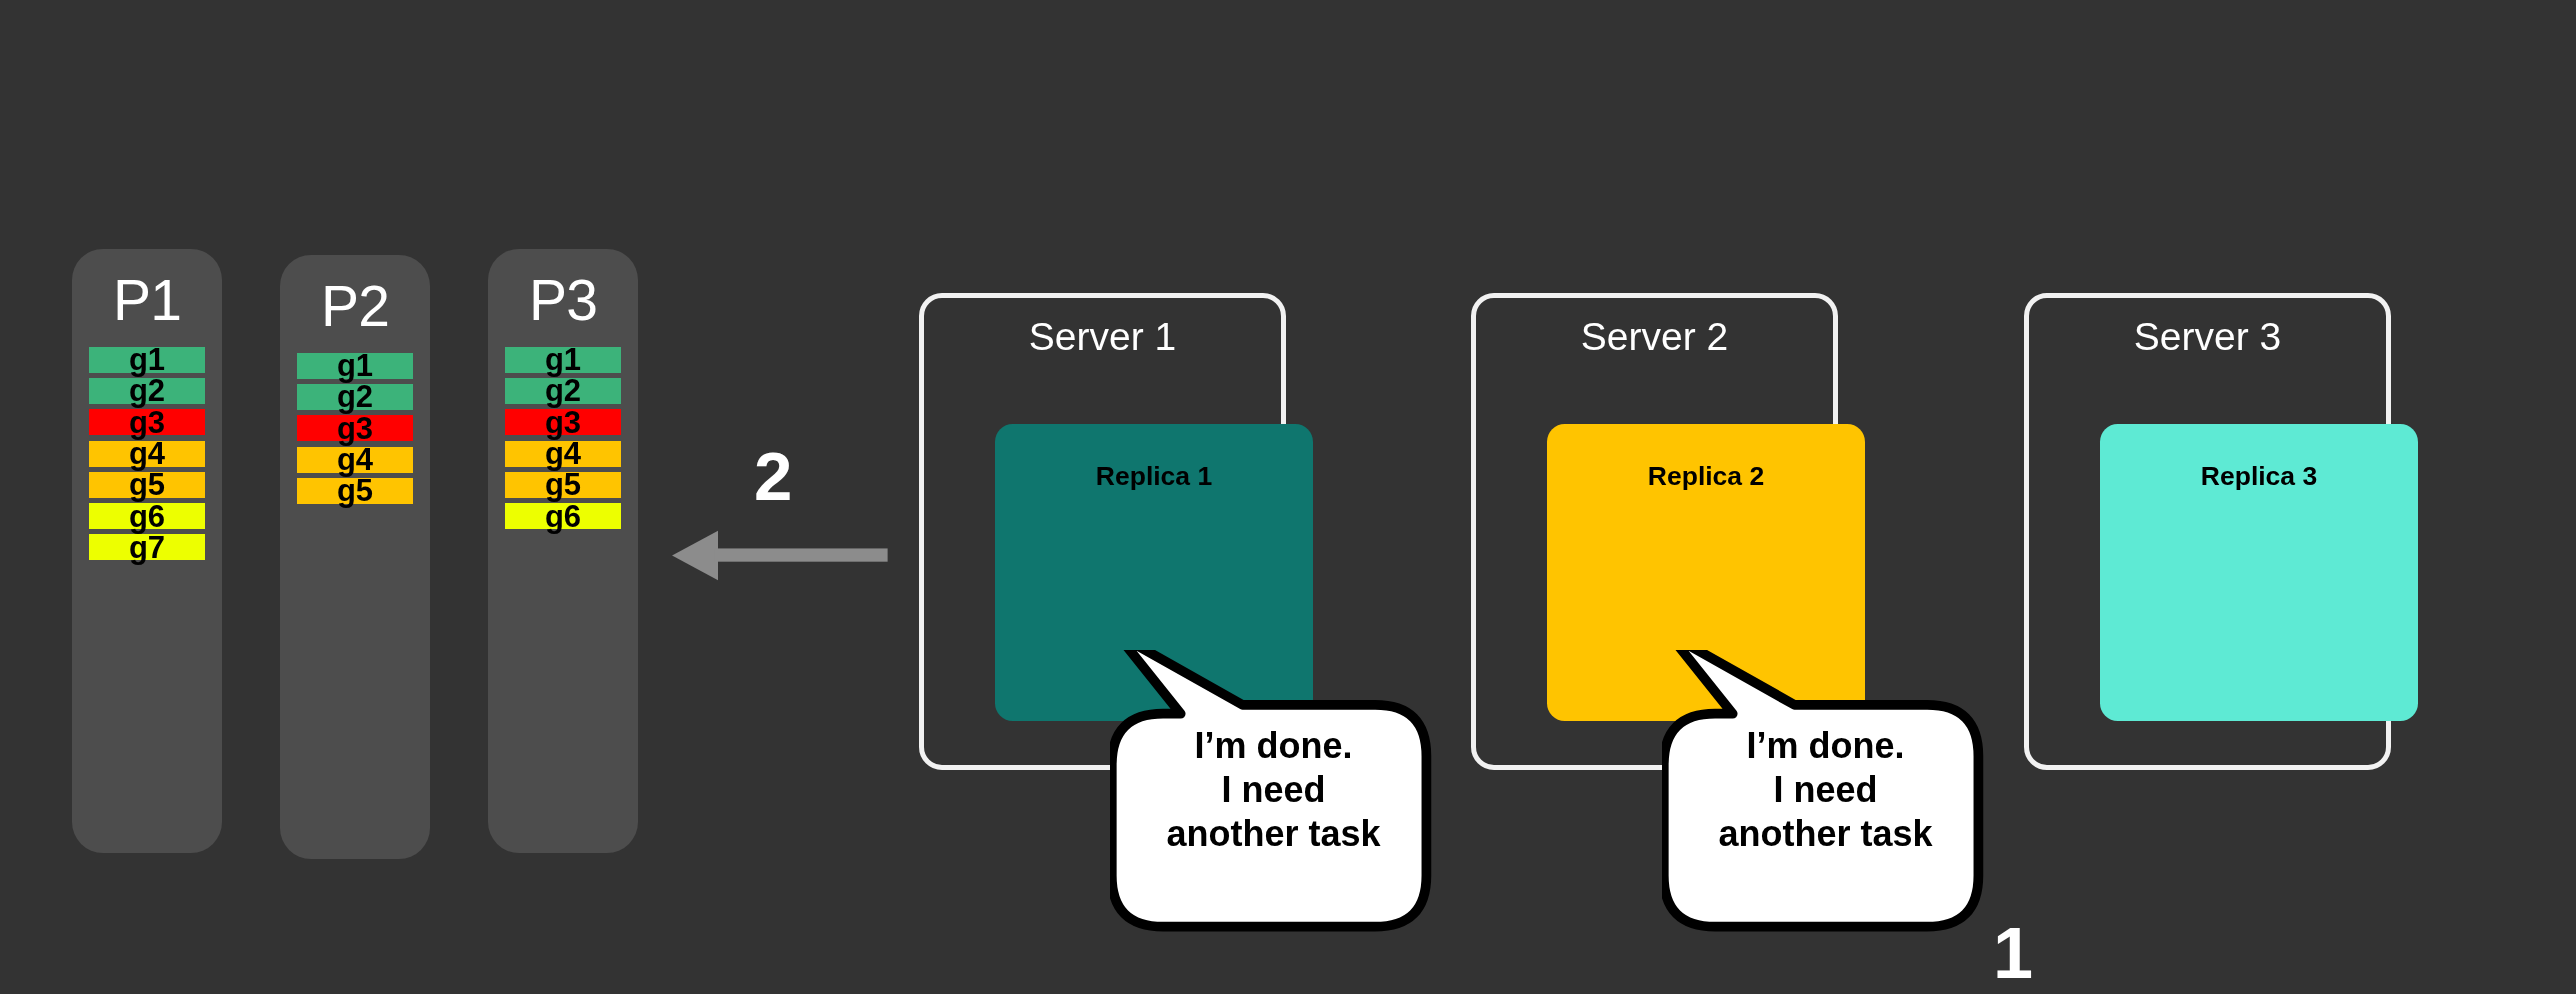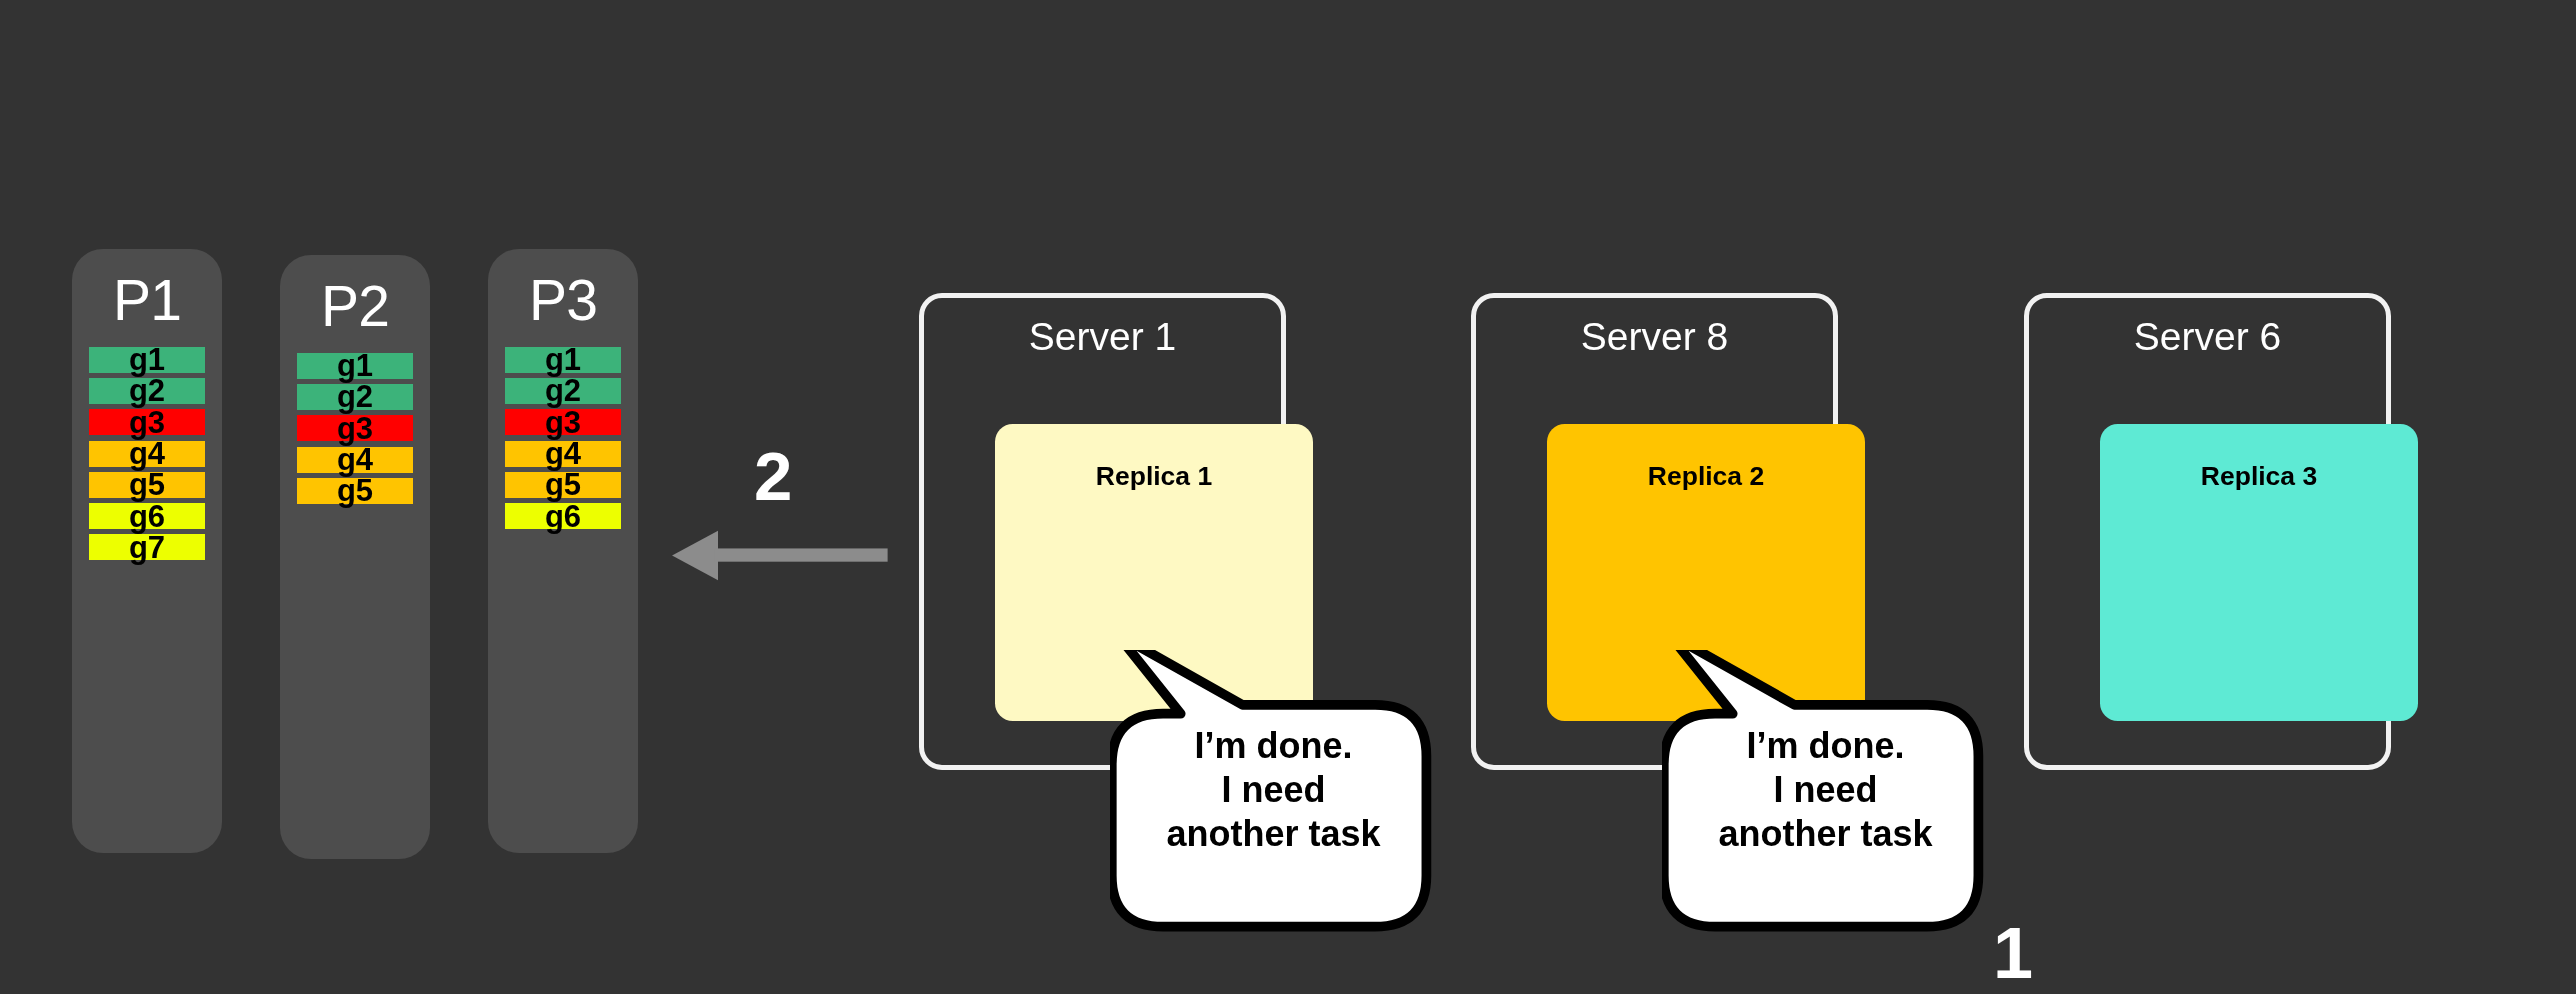--- a/index.html
+++ b/index.html
@@ -155,34 +155,34 @@
 <div id="arrow-group">
   <div class="step-number" id="step-2">2</div>
   <svg class="arrow-svg" width="221" height="53" viewBox="0 0 250 60">
     <polygon points="0,30 52,2 52,58" fill="#8C8C8C"></polygon>
     <rect x="48" y="22" width="196" height="15" fill="#8C8C8C"></rect>
   </svg>
 </div>
 
 <div class="server" id="server-0" style="left: 919px; border-color: rgb(242, 242, 242);">
   <div class="server-title">Server 1</div>
-  <div class="replica" id="replica-0" style="background: #fef9c3;">
+  <div class="replica" id="replica-0" style="background: #0f766e;">
     <div class="replica-label">Replica 1</div>
   </div>
 </div>
 
 <div class="server" id="server-1" style="left: 1471px; border-color: rgb(242, 242, 242);">
-  <div class="server-title">Server 8</div>
+  <div class="server-title">Server 2</div>
   <div class="replica" id="replica-1" style="background: rgb(255, 196, 0);">
     <div class="replica-label">Replica 2</div>
   </div>
 </div>
 
 <div class="server" id="server-2" style="left: 2024px; border-color: rgb(242, 242, 242);">
-  <div class="server-title">Server 6</div>
+  <div class="server-title">Server 3</div>
   <div class="replica" id="replica-2" style="background: #5eead4;">
     <div class="replica-label">Replica 3</div>
   </div>
 </div>
 
 <div class="bubble" id="bubble-0" style="left: 1110px; top: 650px;">
   <svg width="327" height="283" viewBox="0 0 370 320">
     <path d="M 2 130
              Q 2 72 60 72
              L 80 72

